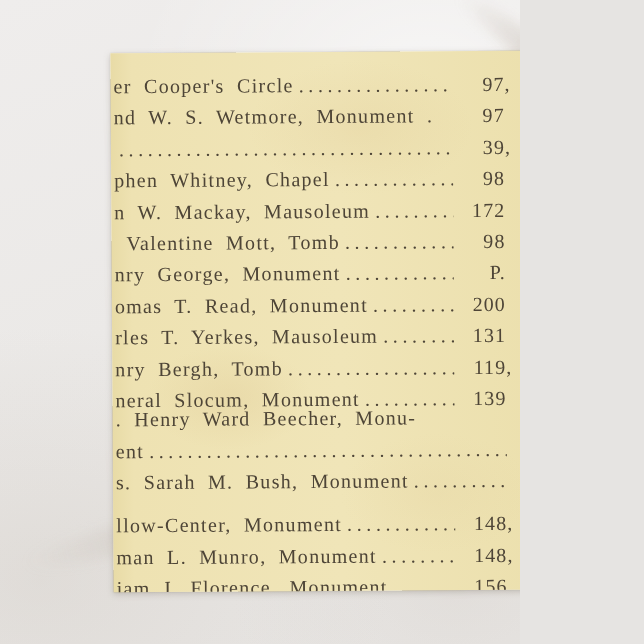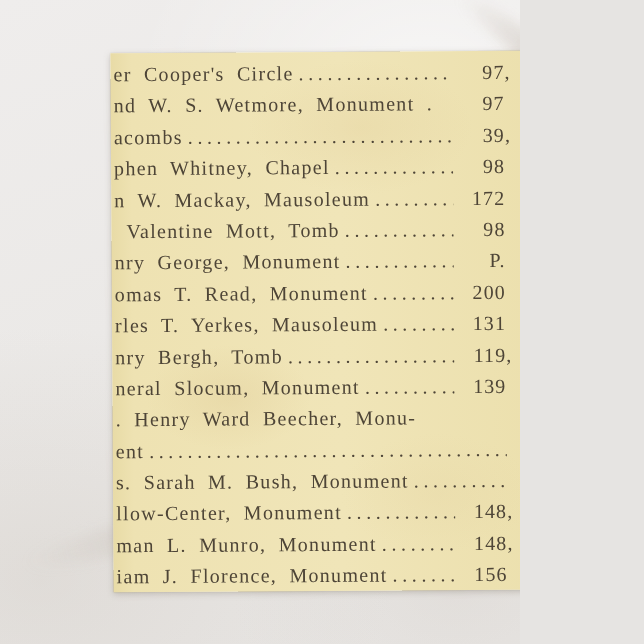--- a/index.html
+++ b/index.html
@@ -29,21 +29,21 @@
       radial-gradient(150px 90px at 60% 14%, rgba(224,204,150,0.30), rgba(224,204,150,0) 75%),
       radial-gradient(110px 70px at 28% 64%, rgba(218,195,140,0.28), rgba(218,195,140,0) 75%),
       radial-gradient(130px 80px at 78% 82%, rgba(226,208,158,0.22), rgba(226,208,158,0) 75%),
       linear-gradient(90deg,#e8dba6 0%, #eee2b2 5%, #f0e5b8 55%, #ece0ae 100%);
     box-shadow:0 2px 6px rgba(130,120,105,0.35), 0 0 1px rgba(110,100,80,0.45);
     color:#4e4537;font-size:20px;letter-spacing:1.3px;word-spacing:6px;
   }
   .row{display:flex;align-items:baseline;height:31.4px;line-height:31.4px;white-space:pre;}
   .entry{flex:0 0 auto;}
   .leader{flex:1 1 auto;min-width:0;overflow:hidden;letter-spacing:4.6px;padding-left:5px;word-spacing:0;}
-  .pagecol{flex:0 0 52px;width:52px;text-align:right;position:relative;letter-spacing:1.1px;}
+  .pagecol{flex:0 0 52px;width:52px;text-align:right;position:relative;letter-spacing:1.1px;margin-top:12px;}
   .extra{position:absolute;left:100%;top:0;white-space:pre;}
 </style>
 </head>
 <body>
 
 <div class="stage">
   <div class="vein v1"></div>
   <div class="vein v2"></div>
   <div class="vein v3"></div>
   <div class="vein v4"></div>
@@ -54,21 +54,20 @@
     <span class="pagecol"><span>97</span><span class="extra">, 1</span></span>
   </div>
 
   <div class="row">
     <span class="entry">nd W. S. Wetmore, Monument .</span>
     <span class="leader"></span>
     <span class="pagecol"><span>97</span><span class="extra"></span></span>
   </div>
 
   <div class="row">
-    <span class="entry">acombs</span>
     <span class="leader">..................................................</span>
     <span class="pagecol"><span>39</span><span class="extra">, 7</span></span>
   </div>
 
   <div class="row">
     <span class="entry">phen Whitney, Chapel</span>
     <span class="leader">..................................................</span>
     <span class="pagecol"><span>98</span><span class="extra"></span></span>
   </div>
 

